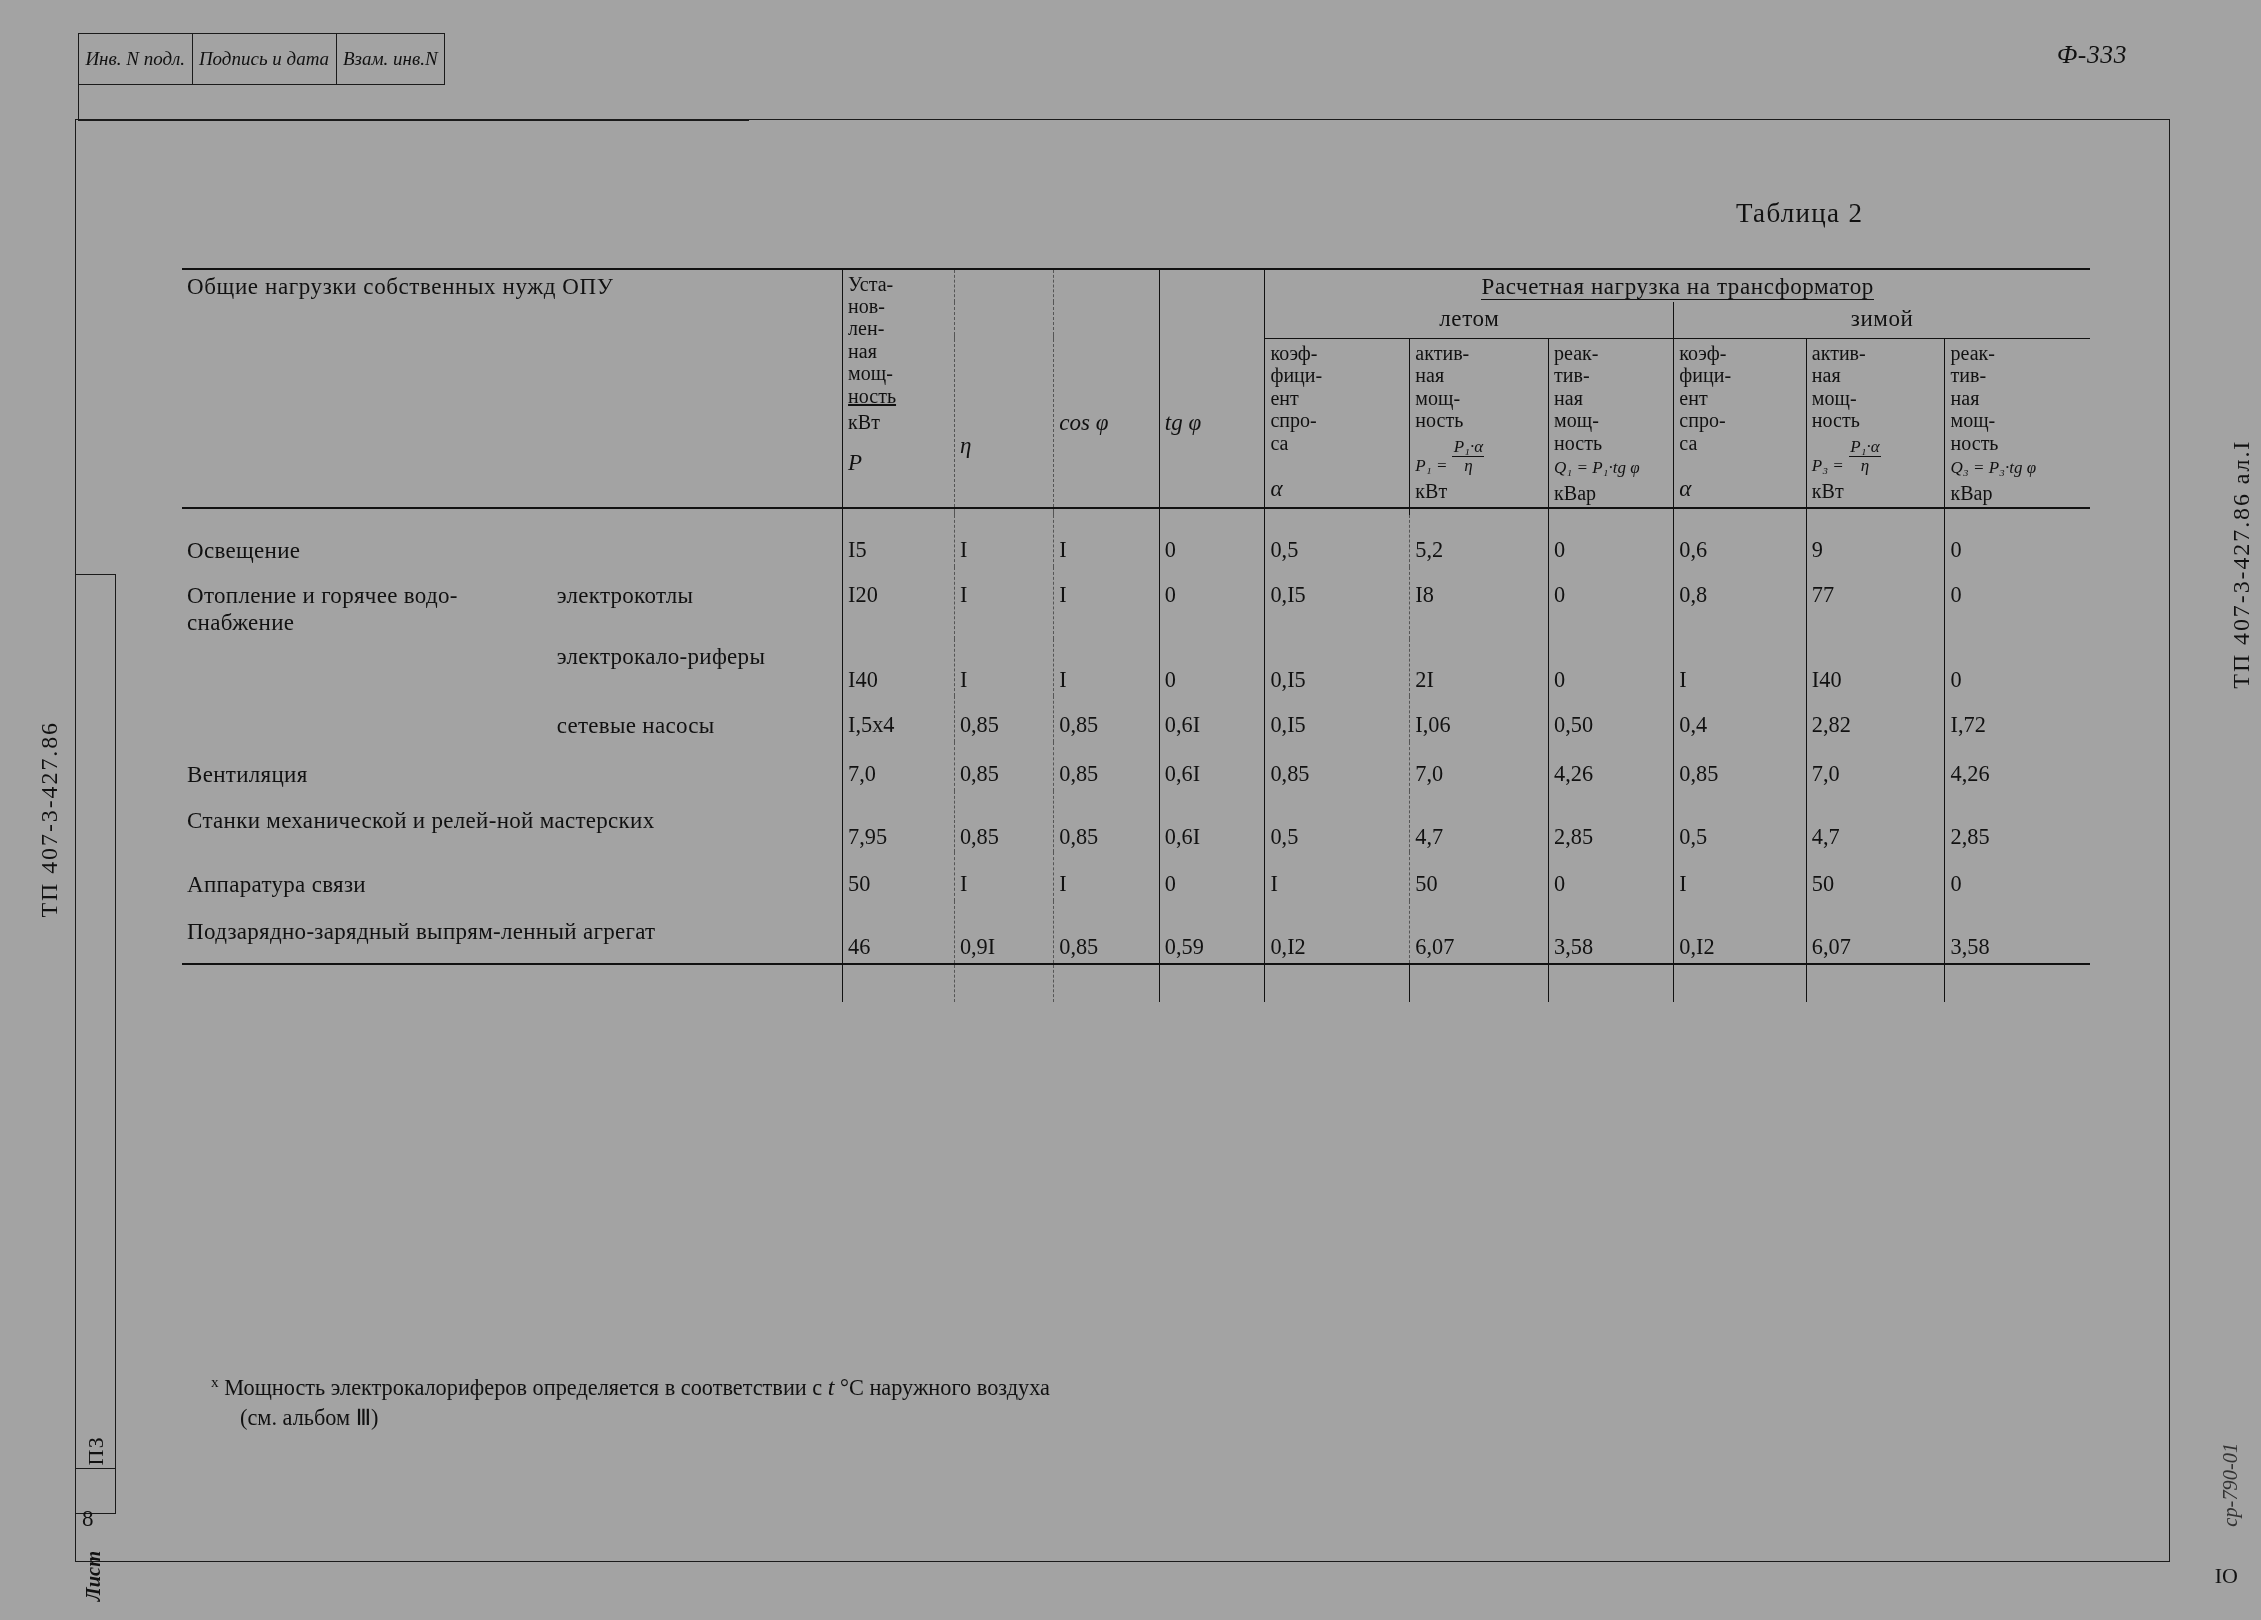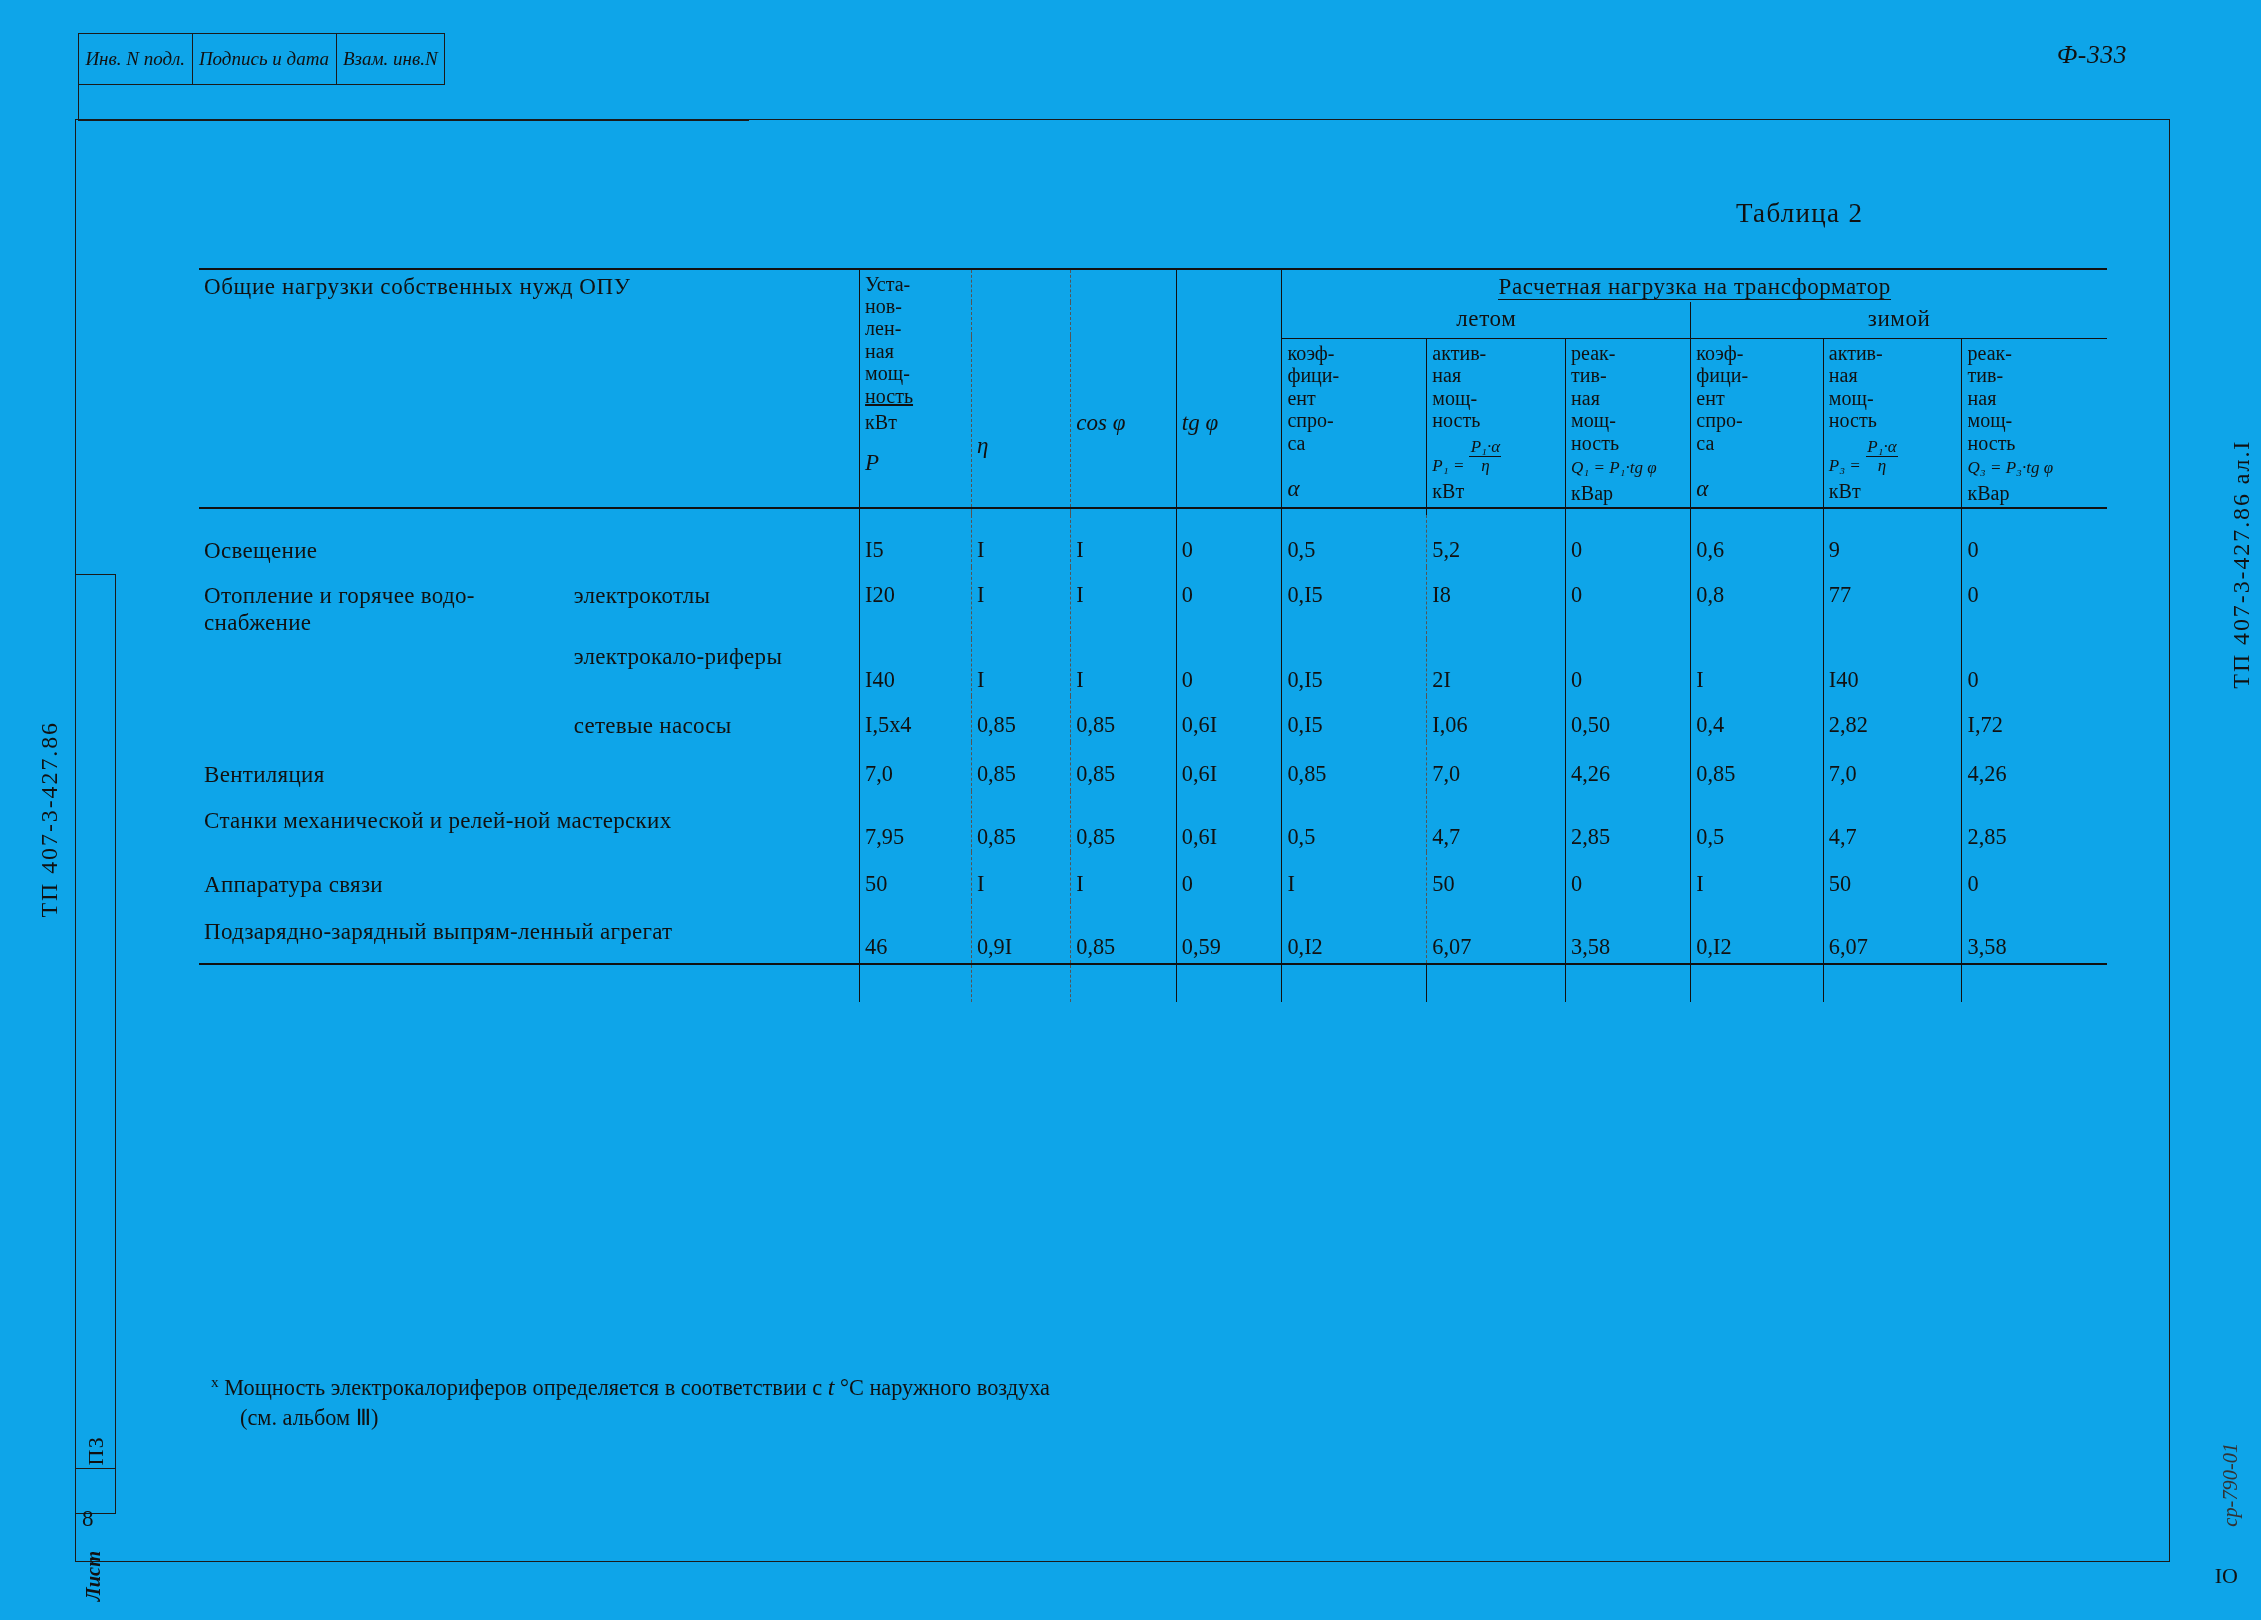--- a/index.html
+++ b/index.html
@@ -15,21 +15,21 @@
     color: #111;
     overflow: hidden;
   }
 
   
   .page {
     position: absolute;
     left: 0; top: 0;
     width: 2261px;
     height: 1620px;
-    background: #0ea5e9;
+    background: #a3a3a3;
   }
 
   
   .frame-outer {
     position: absolute;
     left: 75px;
     top: 119px;
     width: 2093px;
     height: 1441px;
     border: 1.9px solid #1a1a1a;
@@ -168,21 +168,21 @@
     position: absolute;
     left: 1736px;
     top: 198px;
     font-size: 27px;
     letter-spacing: 1.3px;
   }
 
   
   .tbl-wrap {
     position: absolute;
-    left: 199px;
+    left: 182px;
     top: 268px;
     width: 1908px;
   }
   table.main {
     border-collapse: collapse;
     width: 1908px;
     table-layout: fixed;
     font-size: 22px;
   }
   table.main td, table.main th {

